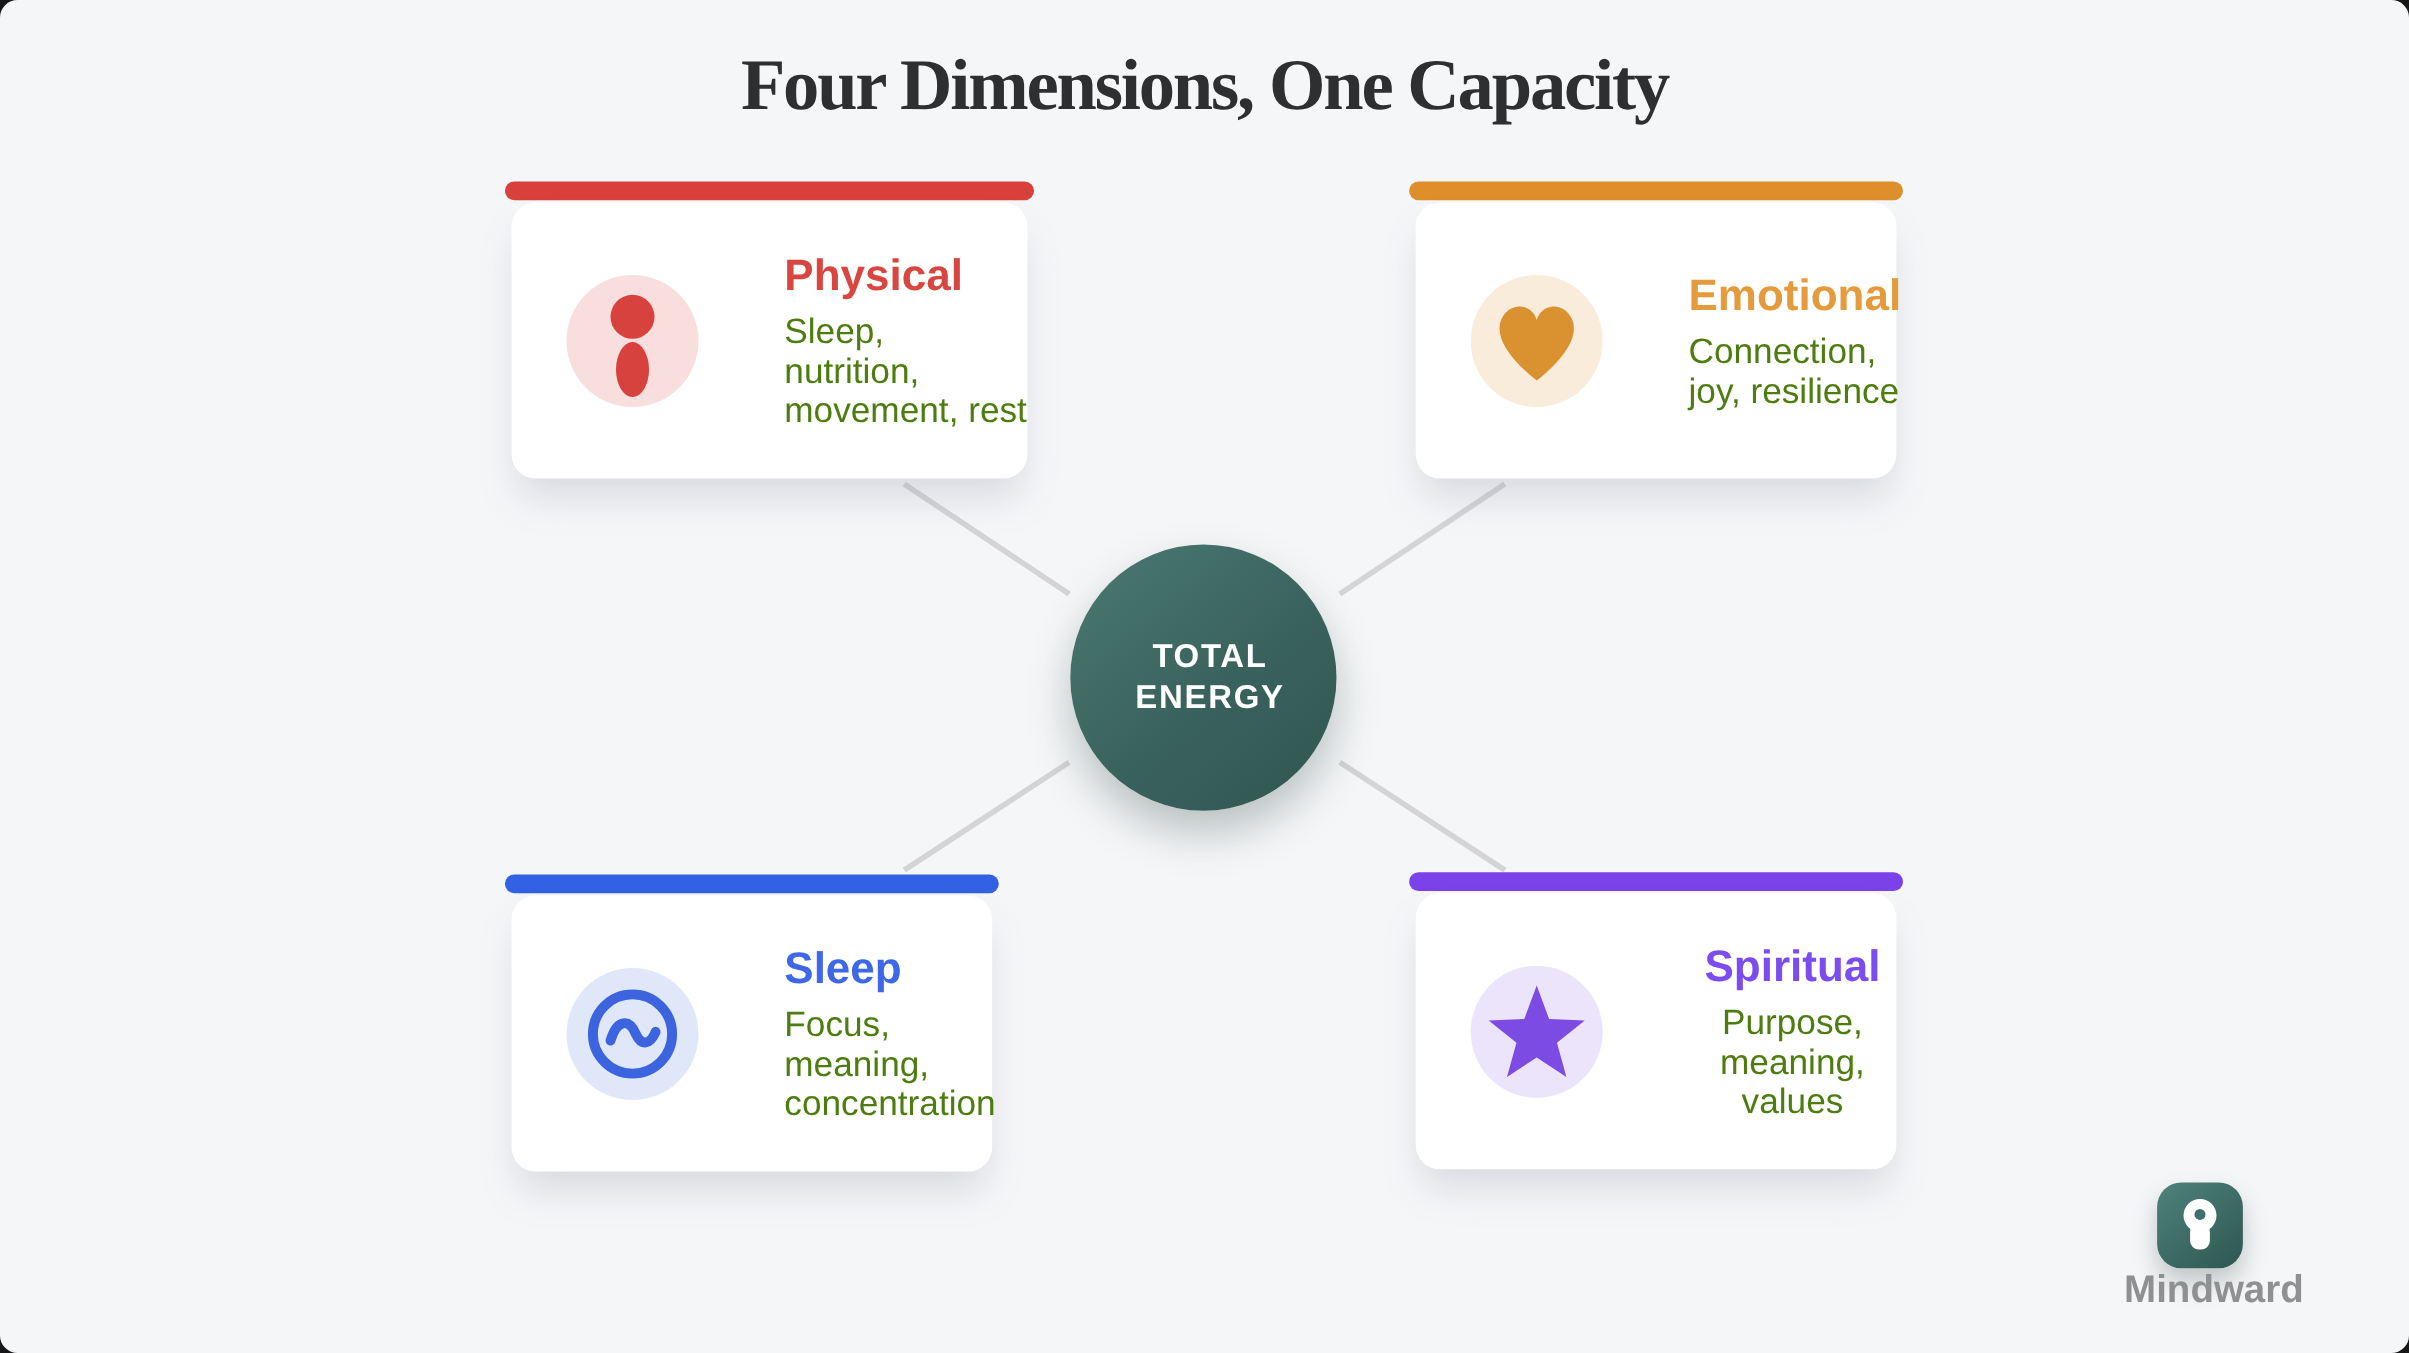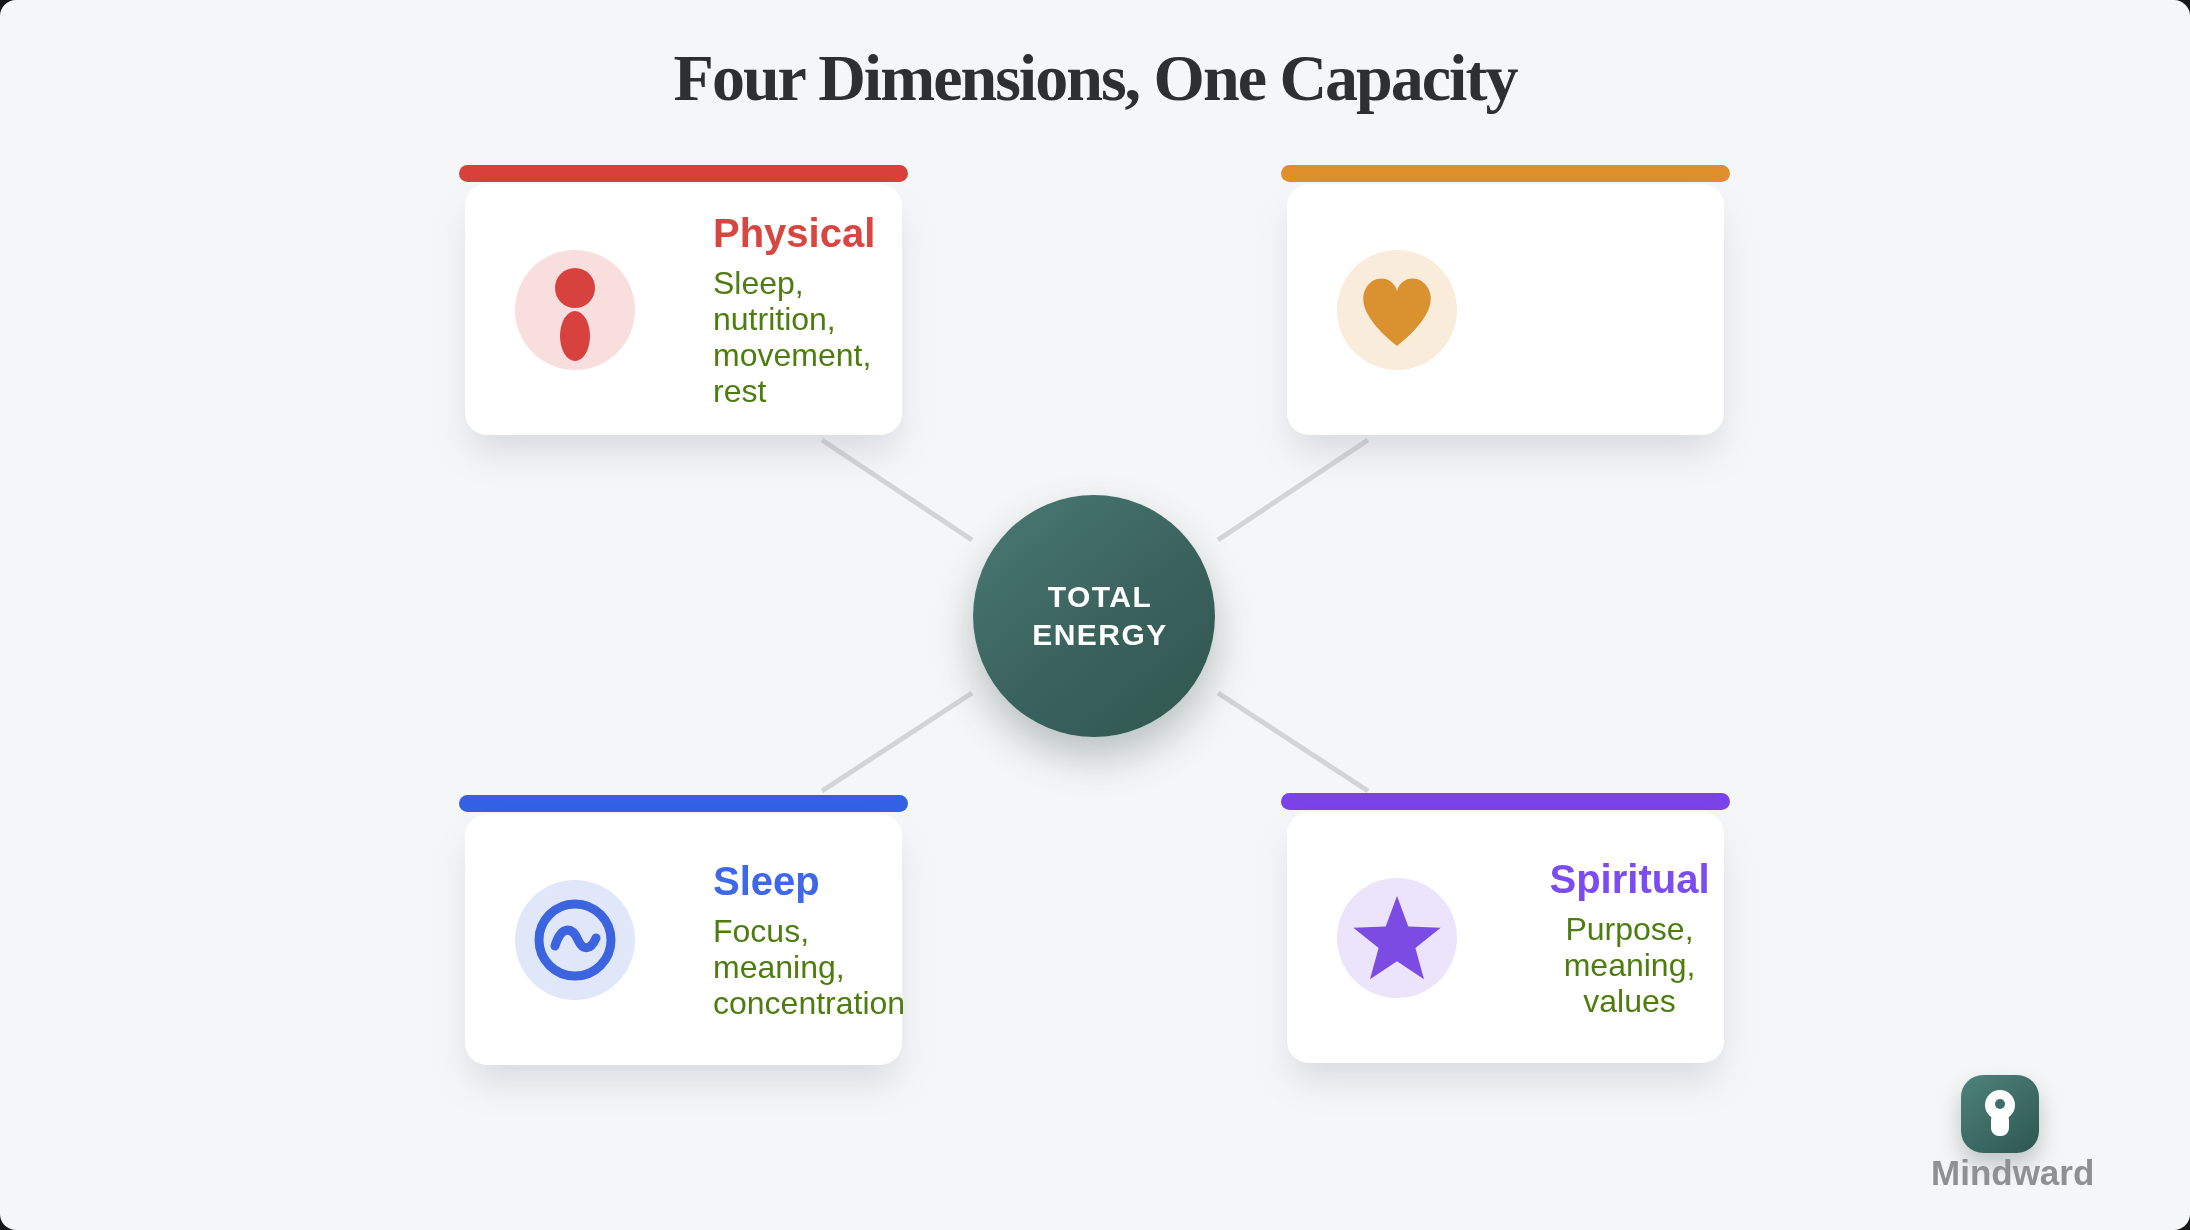--- a/index.html
+++ b/index.html
@@ -64,21 +64,21 @@
 
   <div class="main-title">Four Dimensions, One Capacity</div>
 
   <svg class="connectors" width="2190" height="1230">
     <line x1="822" y1="440" x2="972" y2="540" stroke="#d4d4d6" stroke-width="5"></line>
     <line x1="1368" y1="440" x2="1218" y2="540" stroke="#d4d4d6" stroke-width="5"></line>
     <line x1="822" y1="791" x2="972" y2="693" stroke="#d4d4d6" stroke-width="5"></line>
     <line x1="1368" y1="791" x2="1218" y2="693" stroke="#d4d4d6" stroke-width="5"></line>
   </svg>
 
-  <div class="card" style="left: 465px; top: 165px; --accent: #d8423e; --bar: #d8403c; --light: #f9dede; --title-color: #d9453f;">
+  <div class="card" style="left: 465px; top: 165px; padding-left: 32px; --accent: #d8423e; --bar: #d8403c; --light: #f9dede; --title-color: #d9453f;">
     <div class="card-bar"></div>
     <div class="card-body">
       <div class="icon-wrap">
         <svg width="120" height="120" viewBox="0 0 120 120">
           <circle cx="60" cy="38" r="20" fill="var(--accent)"></circle>
           <ellipse cx="60" cy="86" rx="15" ry="25" fill="var(--accent)"></ellipse>
         </svg>
       </div>
       <div class="card-text">
         <div class="card-title">Physical</div>
@@ -88,20 +88,25 @@
     </div>
   </div>
 
   <div class="card" style="left: 1287px; top: 165px; --accent: #d9922f; --bar: #de8e2b; --light: #f9ecdb; --title-color: #e59b3c;">
     <div class="card-bar"></div>
     <div class="card-body">
       <div class="icon-wrap">
         <svg width="120" height="120" viewBox="0 0 120 120">
           <path d="M60 96 C 30 72, 21 52, 29 38 C 37 24, 56 26, 60 41 C 64 26, 83 24, 91 38 C 99 52, 90 72, 60 96 Z" fill="var(--accent)"></path>
         </svg>
+      </div>
+      <div class="card-text">
+        <div class="card-title">Emotional</div>
+        <div class="card-desc">Connection,
+joy, resilience</div>
       </div>
     </div>
   </div>
 
   <div class="card" style="left: 465px; top: 795px; --accent: #3b64de; --bar: #3361e3; --light: #dfe7f9; --title-color: #3e68e8;">
     <div class="card-bar"></div>
     <div class="card-body">
       <div class="icon-wrap">
         <svg width="120" height="120" viewBox="0 0 120 120">
           <circle cx="60" cy="60" r="36" fill="none" stroke="var(--accent)" stroke-width="9"></circle>

